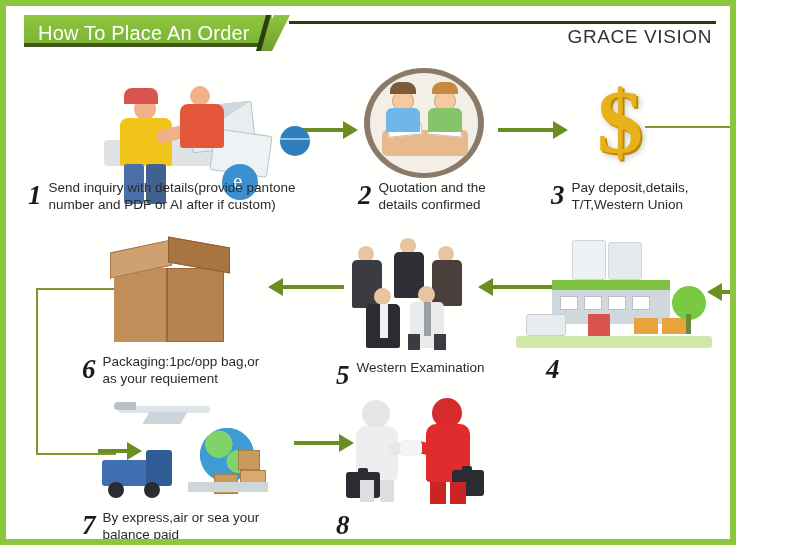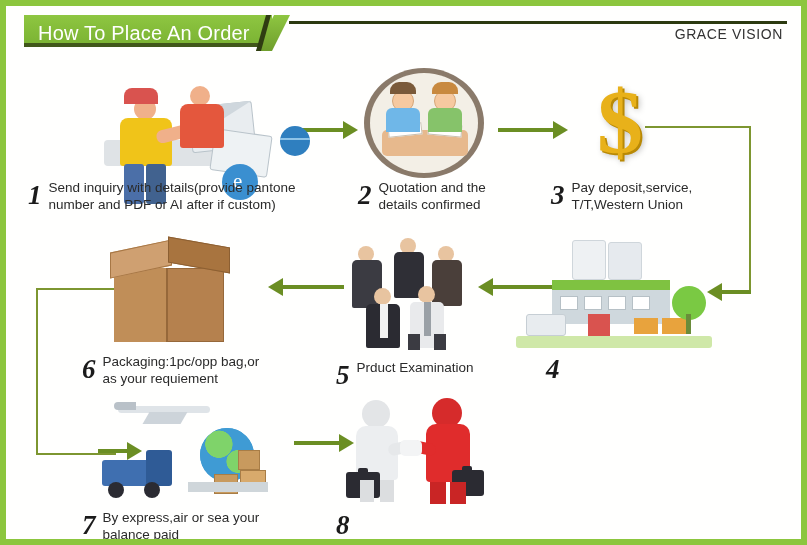--- a/index.html
+++ b/index.html
@@ -1,36 +1,36 @@
 <!DOCTYPE html>
 <html><head>
 <meta charset="utf-8">
 <style>
   html,body{margin:0;padding:0;background:#fff;}
   body{font-family:"Liberation Sans",sans-serif;}
-  #page{position:relative;width:807px;height:545px;background:#fff;
+  #page{position:relative;width:736px;height:545px;background:#fff;
         box-sizing:border-box;border:6px solid #8cc63e;overflow:hidden;}
   #inner{position:absolute;inset:0;background:#fffffe;}
 
   
   #banner{position:absolute;left:18px;top:9px;height:32px;width:248px;
           background:linear-gradient(180deg,#8ec641 0%,#7cb434 100%);
           border-bottom:4px solid #41571a;box-sizing:border-box;}
   #banner-label{position:absolute;left:32px;top:12px;height:30px;
           line-height:30px;color:#ffffff;font-size:20px;letter-spacing:.2px;
           white-space:nowrap;z-index:6;}
   #banner-slant{position:absolute;left:250px;top:9px;width:34px;height:36px;
           background:linear-gradient(180deg,#8ec641 0%,#6f9e2c 100%);
           clip-path:polygon(18px 0,34px 0,16px 36px,0 36px);}
   #banner-slant2{position:absolute;left:250px;top:9px;width:34px;height:36px;
           background:#2f3d12;
           clip-path:polygon(10px 0,15px 0,5px 36px,0 36px);}
   #topline{position:absolute;left:283px;right:14px;top:15px;height:3px;
            background:#2c3a10;}
-  #brand{position:absolute;right:18px;top:20px;font-size:14px;color:#333;
+  #brand{position:absolute;right:18px;top:20px;font-size:19px;color:#333;
          letter-spacing:.6px;white-space:nowrap;}
 
   
   .step{position:absolute;}
   .art{position:absolute;}
   .cap{position:absolute;display:flex;align-items:flex-start;gap:7px;}
   .num{font-family:"Liberation Serif",serif;font-style:italic;font-weight:700;
        font-size:27px;color:#1b1b1b;line-height:1;margin-top:2px;}
   .txt{font-size:13.5px;color:#2b2b2b;line-height:1.25;white-space:pre-line;}
 
@@ -146,21 +146,21 @@
   </div>
 
   <div class="step">
     <div class="art" style="left:566px;top:62px;width:96px;height:110px;">
       <div class="c" style="left:10px;top:2px;width:76px;height:104px;display:flex;align-items:center;justify-content:center;
            font-family:'Liberation Serif',serif;font-weight:700;font-size:92px;line-height:1;
            color:#e8b11a;text-shadow:2px 2px 0 #b98905, 3px 3px 6px rgba(0,0,0,.25);">$</div>
     </div>
     <div class="cap" style="left:545px;top:174px;width:200px;">
       <span class="num">3</span>
-      <span class="txt">Pay deposit,service,
+      <span class="txt">Pay deposit,details,
 T/T,Western Union</span>
     </div>
   </div>
 
   <div class="step">
     <div class="art" style="left:510px;top:234px;width:200px;height:112px;">
       <div class="c" style="left:56px;top:0px;width:34px;height:40px;background:#eef1f3;border:1px solid #cfd6db;border-radius:3px;"></div>
       <div class="c" style="left:92px;top:2px;width:34px;height:38px;background:#e6eaee;border:1px solid #cfd6db;border-radius:3px;"></div>
       <div class="c" style="left:36px;top:40px;width:118px;height:44px;background:#cfd8dd;"></div>
       <div class="c" style="left:36px;top:40px;width:118px;height:10px;background:#7fc241;"></div>
@@ -193,21 +193,21 @@
       <div class="c" style="left:24px;top:70px;width:34px;height:44px;background:#2b2b32;border-radius:5px 5px 2px 2px;"></div>
       <div class="c" style="left:38px;top:70px;width:8px;height:34px;background:#f2f2f2;"></div>
       <div class="c rnd" style="left:76px;top:52px;width:17px;height:17px;background:#e8c4a0;"></div>
       <div class="c" style="left:68px;top:68px;width:34px;height:46px;background:#e9eaec;border-radius:5px 5px 2px 2px;"></div>
       <div class="c" style="left:82px;top:68px;width:7px;height:34px;background:#9aa0a6;"></div>
       <div class="c" style="left:66px;top:100px;width:12px;height:16px;background:#3b3b42;"></div>
       <div class="c" style="left:92px;top:100px;width:12px;height:16px;background:#3b3b42;"></div>
     </div>
     <div class="cap" style="left:330px;top:354px;width:200px;">
       <span class="num">5</span>
-      <span class="txt">Prduct Examination</span>
+      <span class="txt">Western Examination</span>
     </div>
   </div>
 
   <div class="step">
     <div class="art" style="left:104px;top:226px;width:128px;height:116px;">
       <div class="c" style="left:4px;top:36px;width:110px;height:74px;background:#b5814e;border:1px solid #96683a;"></div>
       <div class="c" style="left:4px;top:36px;width:54px;height:74px;background:#c08e58;"></div>
       <div class="c" style="left:0px;top:14px;width:62px;height:26px;background:#cfa071;transform:skewY(-12deg);border:1px solid #a77745;"></div>
       <div class="c" style="left:58px;top:10px;width:62px;height:26px;background:#a8743f;transform:skewY(10deg);border:1px solid #8c5f32;"></div>
       <div class="c" style="left:56px;top:36px;width:2px;height:74px;background:#96683a;"></div>

